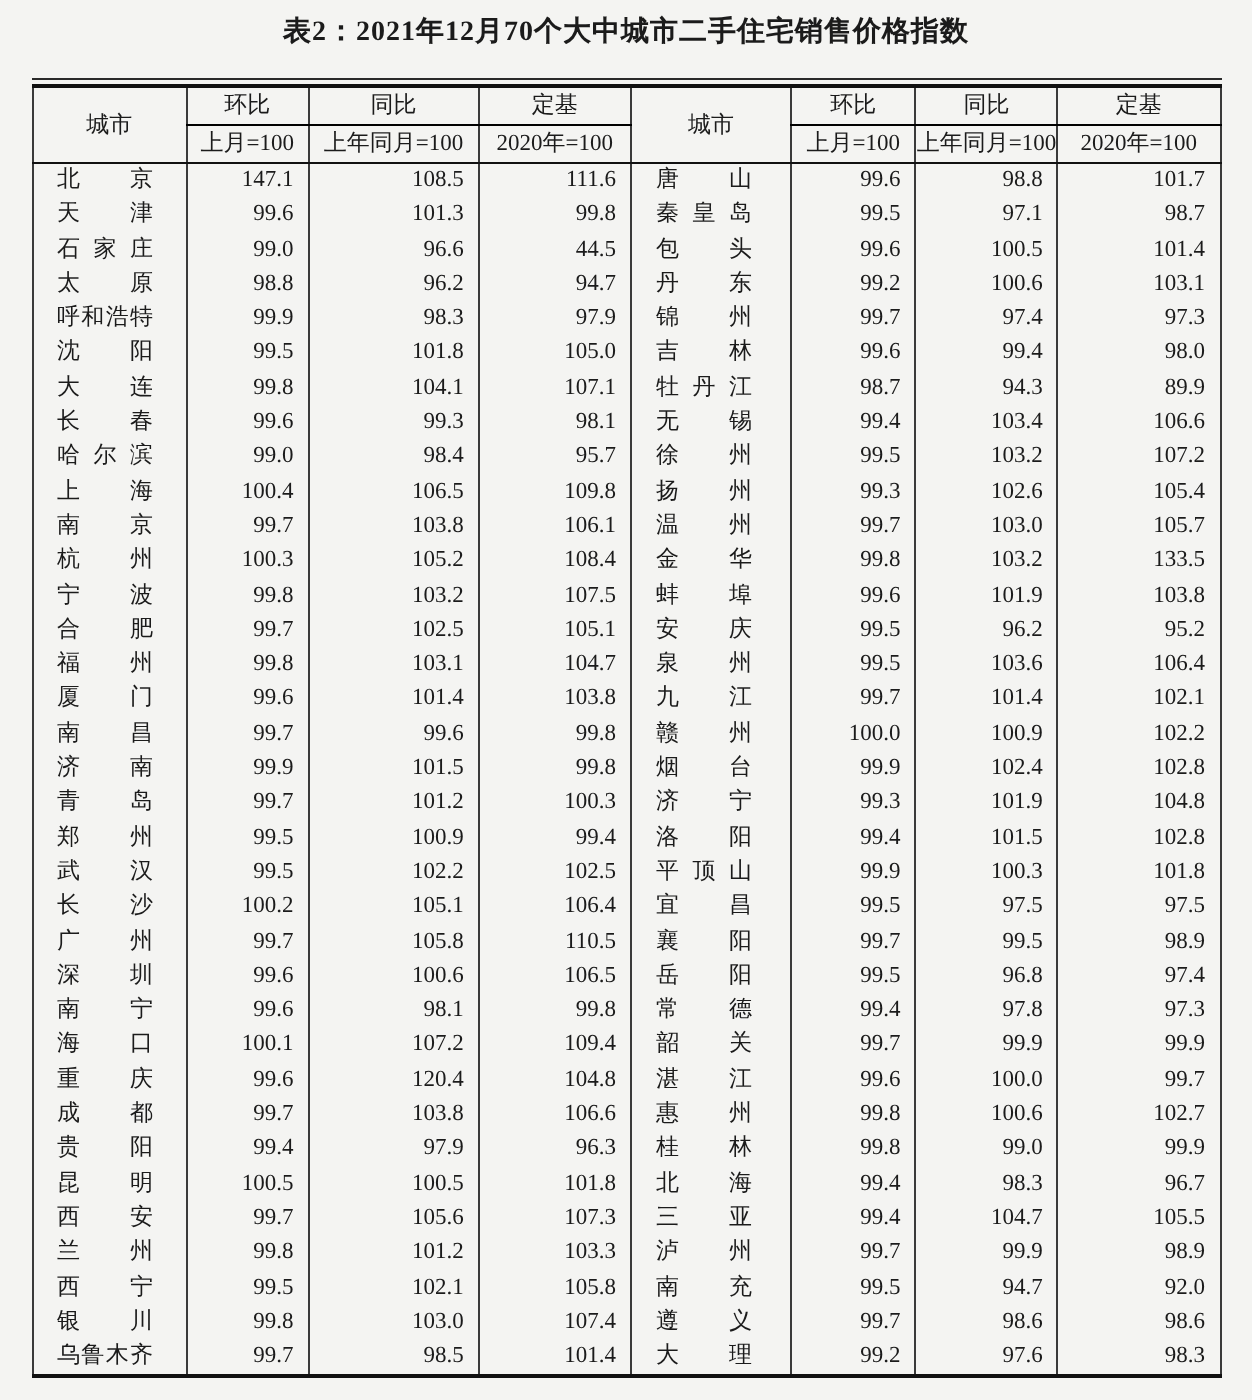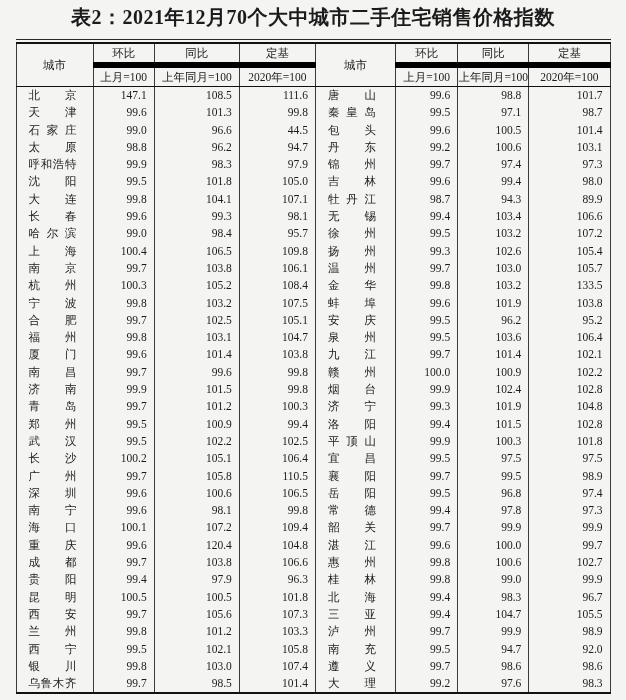--- a/index.html
+++ b/index.html
@@ -10,21 +10,21 @@
     width: 626px;
     height: 700px;
     overflow: hidden;
     background: #f4f4f2;
     color: #1b1b1b;
     font-family: "Liberation Serif", "DejaVu Serif", serif;
   }
   .title {
     text-align: center;
     font-weight: bold;
-    font-size: 20px;
+    font-size: 14px;
     line-height: 20px;
     padding-top: 7px;
     letter-spacing: 0.5px;
   }
   
   .table-wrap {
     width: 595px;
     margin: 12px auto 0;
     border-top: 1.5px solid #2a2a2a;
   }
@@ -45,21 +45,21 @@
     white-space: nowrap;
     overflow: hidden;
   }
   th {
     font-size: 11.5px;
     line-height: 18px;
     height: 18px;
     text-align: center;
   }
   th.group {
-    border-bottom: 6px solid #000000;
+    border-bottom: 1px solid #000000;
   }
   th.cityhead, tr.subrow th {
     border-bottom: 1.5px solid #111;
   }
   td {
     font-size: 11.5px;
     line-height: 17.3px;
     height: 17.3px;
   }
   td.num {

